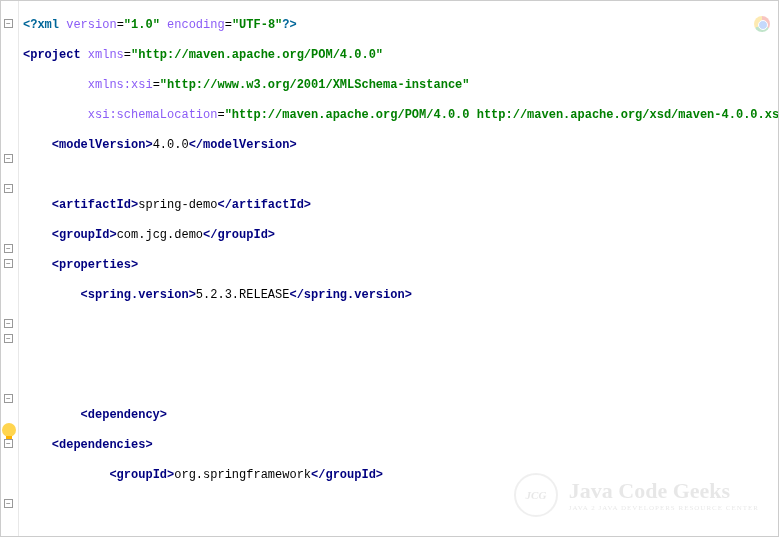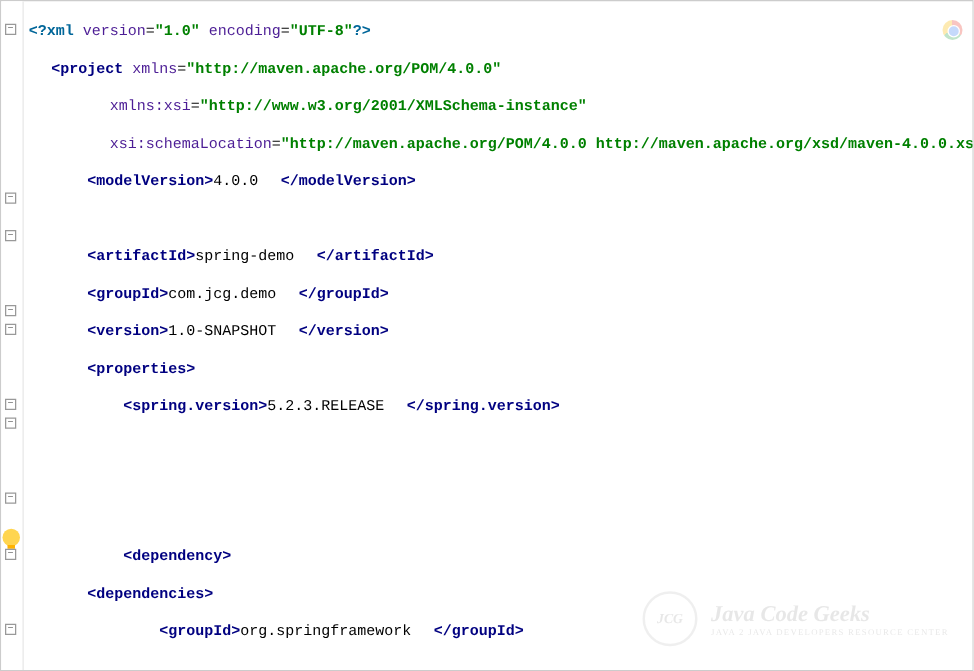--- a/index.html
+++ b/index.html
@@ -5,29 +5,29 @@
 * { margin:0; padding:0; box-sizing:border-box; }
 body { font-family:"Courier New",monospace; font-size:12px; background:#fff; width:779px; height:537px; overflow:hidden; position:relative; }
 .editor { display:flex; height:100%; border:1px solid #ccc; }
 .gutter { width:18px; background:#fff; border-right:1px solid #e8e8e8; position:relative; flex-shrink:0; }
 .fold { position:absolute; left:3px; width:9px; height:9px; border:1px solid #999; background:#fff; font-size:8px; line-height:7px; text-align:center; color:#666; cursor:pointer; }
 .bulb { position:absolute; left:1px; width:14px; height:14px; background:#FFD54F; border-radius:50%; }
 .bulb::after { content:''; position:absolute; bottom:-3px; left:4px; width:6px; height:4px; background:#FFB300; }
 .code { flex:1; padding:2px 0; line-height:15px; white-space:pre; overflow:hidden; position:relative; }
 .ln { height:15px; padding-left:4px; }
 .kw { color:#006699; font-weight:bold;font-family:Liberation Mono, monospace; }
-.tag { color:#000080; font-weight:bold;margin-left:18px; }
-.attr { color:#4c1d95; }
+.tag { color:#000080; font-weight:bold; }
+.attr { color:#8b5cf6; }
 .str { color:#008000; font-weight:bold; }
 .txt { color:#000; }
 .watermark { position:absolute; right:20px; bottom:20px; opacity:0.15; font-family:Georgia,serif; color:#666; pointer-events:none; }
 .wm-badge { display:inline-block; width:44px; height:44px; border:2px solid #999; border-radius:50%; transform:rotate(45deg); vertical-align:middle; margin-right:8px; position:relative; }
 .wm-badge::after { content:'JCG'; position:absolute; top:50%; left:50%; transform:translate(-50%,-50%) rotate(-45deg); font-size:11px; font-style:italic; font-weight:bold; }
 .wm-txt { display:inline-block; vertical-align:middle; }
-.wm-title { font-size:18px; font-style:italic; font-weight:bold; }
+.wm-title { font-size:22px; font-weight:bold; }
 .wm-sub { font-size:7px; letter-spacing:1px; }
 .chrome-icon { position:absolute; top:15px; right:8px; width:16px; height:16px; border-radius:50%; background:conic-gradient(#ea4335 0 120deg,#34a853 120deg 240deg,#fbbc05 240deg 360deg); opacity:.3; }
 .chrome-icon::after { content:''; position:absolute; top:4px; left:4px; width:8px; height:8px; border-radius:50%; background:#4285f4; border:1px solid #fff; }
 </style>
 </head>
 <body>
 
 <div class="editor">
   <div class="gutter">
     <div class="fold" style="top:18px;">−</div>
@@ -44,21 +44,20 @@
   </div>
   <div class="code">
 <div class="ln"><span class="kw">&lt;?xml</span> <span class="attr">version</span>=<span class="str">"1.0"</span> <span class="attr">encoding</span>=<span class="str">"UTF-8"</span><span class="kw">?&gt;</span></div>
 <div class="ln"><span class="tag">&lt;project</span> <span class="attr">xmlns</span>=<span class="str">"http://maven.apache.org/POM/4.0.0"</span></div>
 <div class="ln">         <span class="attr">xmlns:xsi</span>=<span class="str">"http://www.w3.org/2001/XMLSchema-instance"</span></div>
 <div class="ln">         <span class="attr">xsi:schemaLocation</span>=<span class="str">"http://maven.apache.org/POM/4.0.0 http://maven.apache.org/xsd/maven-4.0.0.xsd"</span></div>
 <div class="ln">    <span class="tag">&lt;modelVersion&gt;</span><span class="txt">4.0.0</span><span class="tag">&lt;/modelVersion&gt;</span></div>
 <div class="ln"> </div>
 <div class="ln">    <span class="tag">&lt;artifactId&gt;</span><span class="txt">spring-demo</span><span class="tag">&lt;/artifactId&gt;</span></div>
 <div class="ln">    <span class="tag">&lt;groupId&gt;</span><span class="txt">com.jcg.demo</span><span class="tag">&lt;/groupId&gt;</span></div>
-<div class="ln">    <span class="tag">&lt;version&gt;</span><span class="txt">1.0-SNAPSHOT</span><span class="tag">&lt;/version&gt;</span></div>
 <div class="ln">    <span class="tag">&lt;properties&gt;</span></div>
 <div class="ln">        <span class="tag">&lt;spring.version&gt;</span><span class="txt">5.2.3.RELEASE</span><span class="tag">&lt;/spring.version&gt;</span></div>
 <div class="ln"> </div>
 <div class="ln"> </div>
 <div class="ln"> </div>
 <div class="ln">        <span class="tag">&lt;dependency&gt;</span></div>
 <div class="ln">    <span class="tag">&lt;dependencies&gt;</span></div>
 <div class="ln">            <span class="tag">&lt;groupId&gt;</span><span class="txt">org.springframework</span><span class="tag">&lt;/groupId&gt;</span></div>
 
 

